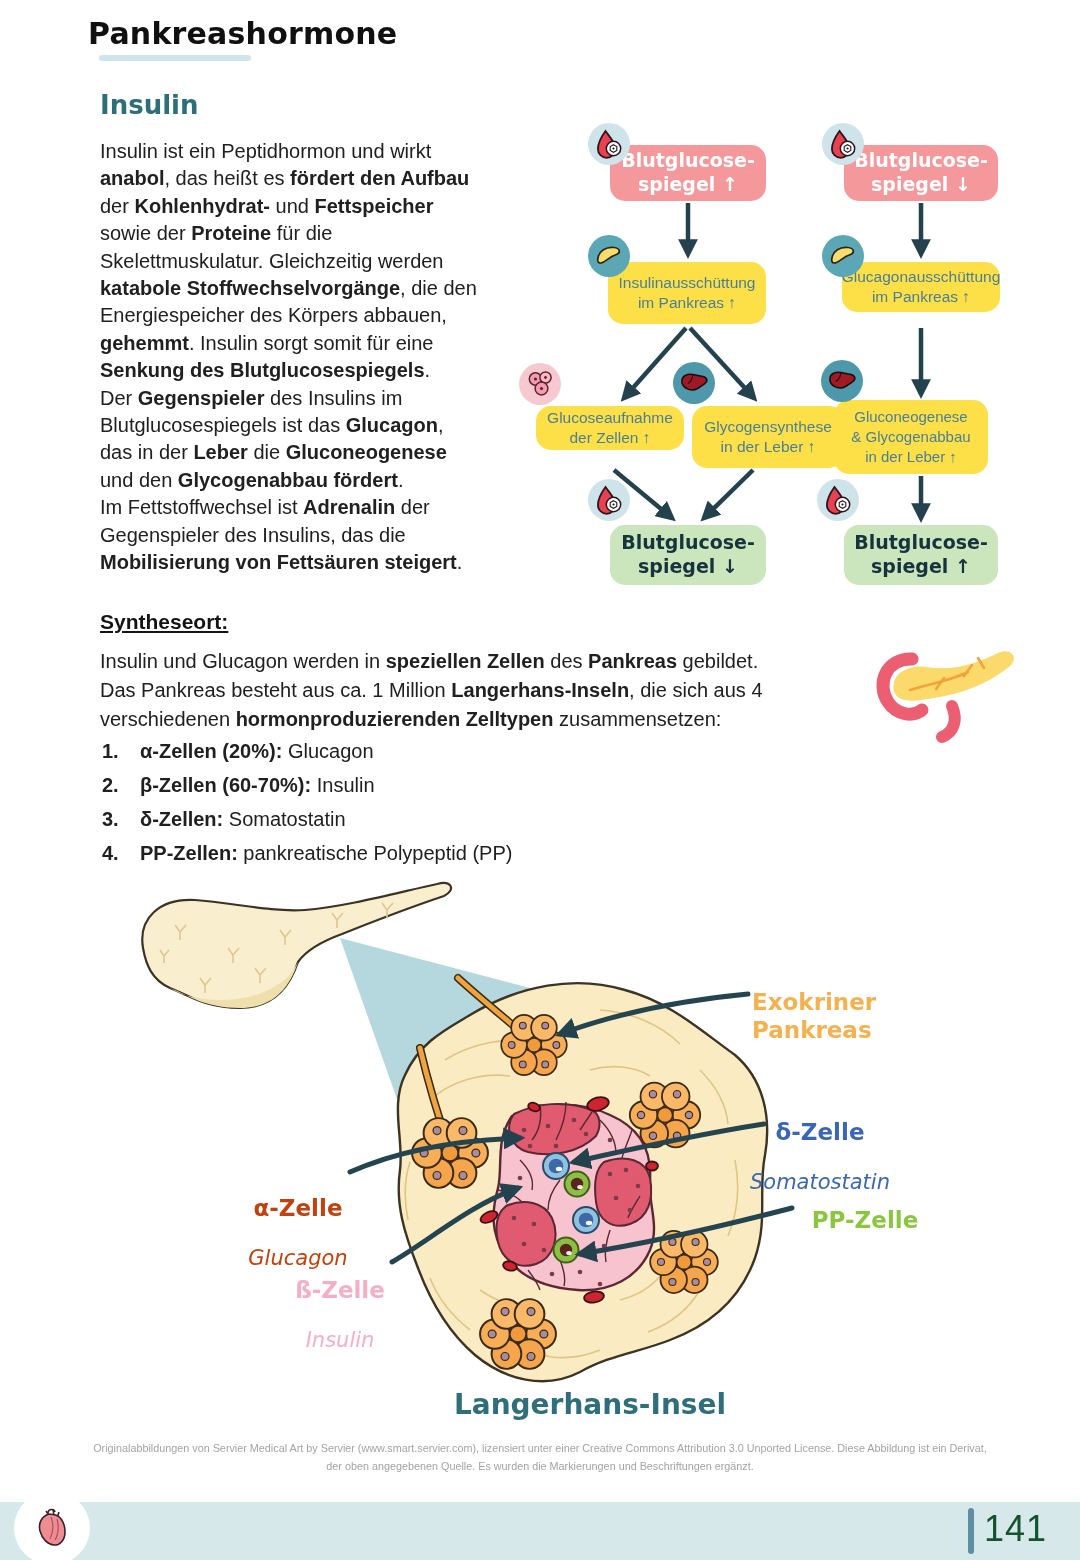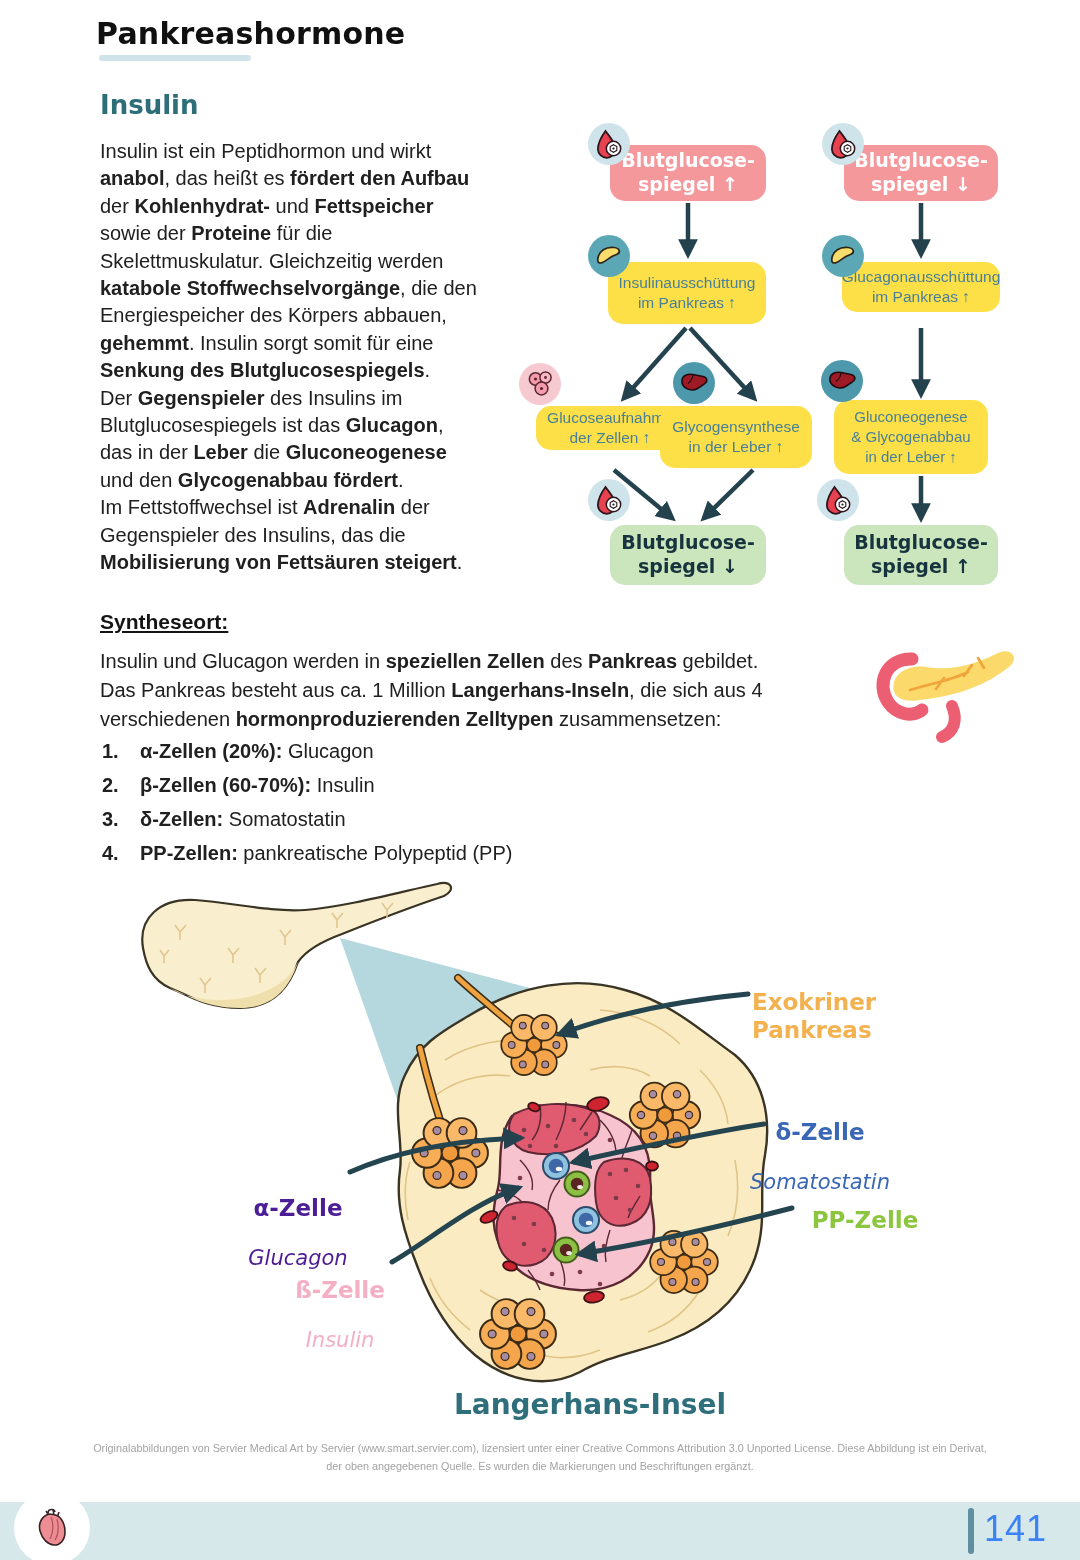--- a/index.html
+++ b/index.html
@@ -24,30 +24,30 @@
   .fbox.blue{background:#fde047;color:#4A7F98;font-size:15.5px;line-height:1.32;font-weight:500;}
   .fbox.green{background:#CBE5BD;color:#17333D;font-family:"DejaVu Sans",sans-serif;font-weight:800;font-size:19px;line-height:1.25;}
   
   .ill-label{position:absolute;text-align:center;white-space:pre-line;font-family:"DejaVu Sans",sans-serif;}
   .ill-title{font-weight:800;font-size:23px;line-height:1.2;}
   .ill-sub{font-style:italic;font-size:21px;line-height:1.25;margin-top:3px;}
   .caption{font-family:"DejaVu Sans",sans-serif;font-weight:800;font-size:28px;color:#2E6F7B;text-align:center;}
   .attribution{font-size:10.8px;line-height:1.65;color:#A3A3A3;text-align:center;white-space:pre-line;}
   .footer-bar{background:#D7E8EB;}
   .page-rule{background:#5E8FA0;border-radius:3px;}
-  .page-num{font-size:36px;color:#3b82f6;letter-spacing:1px;}
+  .page-num{font-size:36px;color:#14532d;letter-spacing:1px;}
   svg.decor{position:absolute;left:0;top:0;pointer-events:none;z-index:6;}
   .txt{z-index:8;}
 </style>
 </head>
 <body>
 
 <div class="page">
 
-  <div class="abs txt h1" style="left:96px;top:16px;">Pankreashormone</div>
+  <div class="abs txt h1" style="left:88px;top:16px;">Pankreashormone</div>
   <div class="abs h1-underline" style="left:99px;top:55px;width:152px;height:6px;"></div>
   <div class="abs txt h2" style="left:100px;top:90px;">Insulin</div>
 
   <div class="abs txt para" style="left:100px;top:138px;width:470px;"><span>Insulin ist ein Peptidhormon und wirkt
 </span><span class="b">anabol</span><span>, das heißt es </span><span class="b">fördert den Aufbau</span><span>
 der </span><span class="b">Kohlenhydrat-</span><span> und </span><span class="b">Fettspeicher</span><span>
 sowie der </span><span class="b">Proteine</span><span> für die
 Skelettmuskulatur. Gleichzeitig werden
 </span><span class="b">katabole Stoffwechselvorgänge</span><span>, die den
 Energiespeicher des Körpers abbauen,
@@ -64,21 +64,21 @@
   <div class="fbox pink" style="left:610px;top:145px;width:156px;height:56px;">Blutglucose-
 spiegel ↑</div>
   <div class="fbox pink" style="left:844px;top:145px;width:154px;height:56px;">Blutglucose-
 spiegel ↓</div>
   <div class="fbox blue" style="left:608px;top:262px;width:158px;height:62px;">Insulinausschüttung
 im Pankreas ↑</div>
   <div class="fbox blue" style="left:842px;top:262px;width:158px;height:50px;">Glucagonausschüttung
 im Pankreas ↑</div>
   <div class="fbox blue" style="left:536px;top:406px;width:148px;height:44px;">Glucoseaufnahme
 der Zellen ↑</div>
-  <div class="fbox blue" style="left:660px;top:406px;width:152px;height:62px;">Glycogensynthese
+  <div class="fbox blue" style="left:692px;top:406px;width:152px;height:62px;">Glycogensynthese
 in der Leber ↑</div>
   <div class="fbox blue" style="left:834px;top:400px;width:154px;height:74px;font-size:15px;">Gluconeogenese
 &amp; Glycogenabbau
 in der Leber ↑</div>
   <div class="fbox green" style="left:610px;top:525px;width:156px;height:60px;">Blutglucose-
 spiegel ↓</div>
   <div class="fbox green" style="left:844px;top:525px;width:154px;height:60px;">Blutglucose-
 spiegel ↑</div>
 
   <div class="abs txt h3" style="left:100px;top:610px;">Syntheseort:</div>
@@ -106,21 +106,21 @@
   </div>
 
   <div class="ill-label txt" style="left:735px;top:1100px;width:170px;color:#3A67B5;">
     <div class="ill-title">δ-Zelle</div>
     <div class="ill-sub">Somatostatin</div>
   </div>
   <div class="ill-label txt" style="left:752px;top:970px;width:150px;text-align:left;color:#F3B14F;">
     <div class="ill-title">Exokriner
 Pankreas</div>
   </div>
-  <div class="ill-label txt" style="left:238px;top:1176px;width:120px;color:#4c1d95;">
+  <div class="ill-label txt" style="left:238px;top:1176px;width:120px;color:#c2410c;">
     <div class="ill-title">α-Zelle</div>
     <div class="ill-sub">Glucagon</div>
   </div>
   <div class="ill-label txt" style="left:285px;top:1258px;width:110px;color:#F5AFC4;">
     <div class="ill-title">ß-Zelle</div>
     <div class="ill-sub">Insulin</div>
   </div>
   <div class="ill-label txt" style="left:775px;top:1188px;width:180px;color:#8CC63F;">
     <div class="ill-title">PP-Zelle</div>
   </div>

